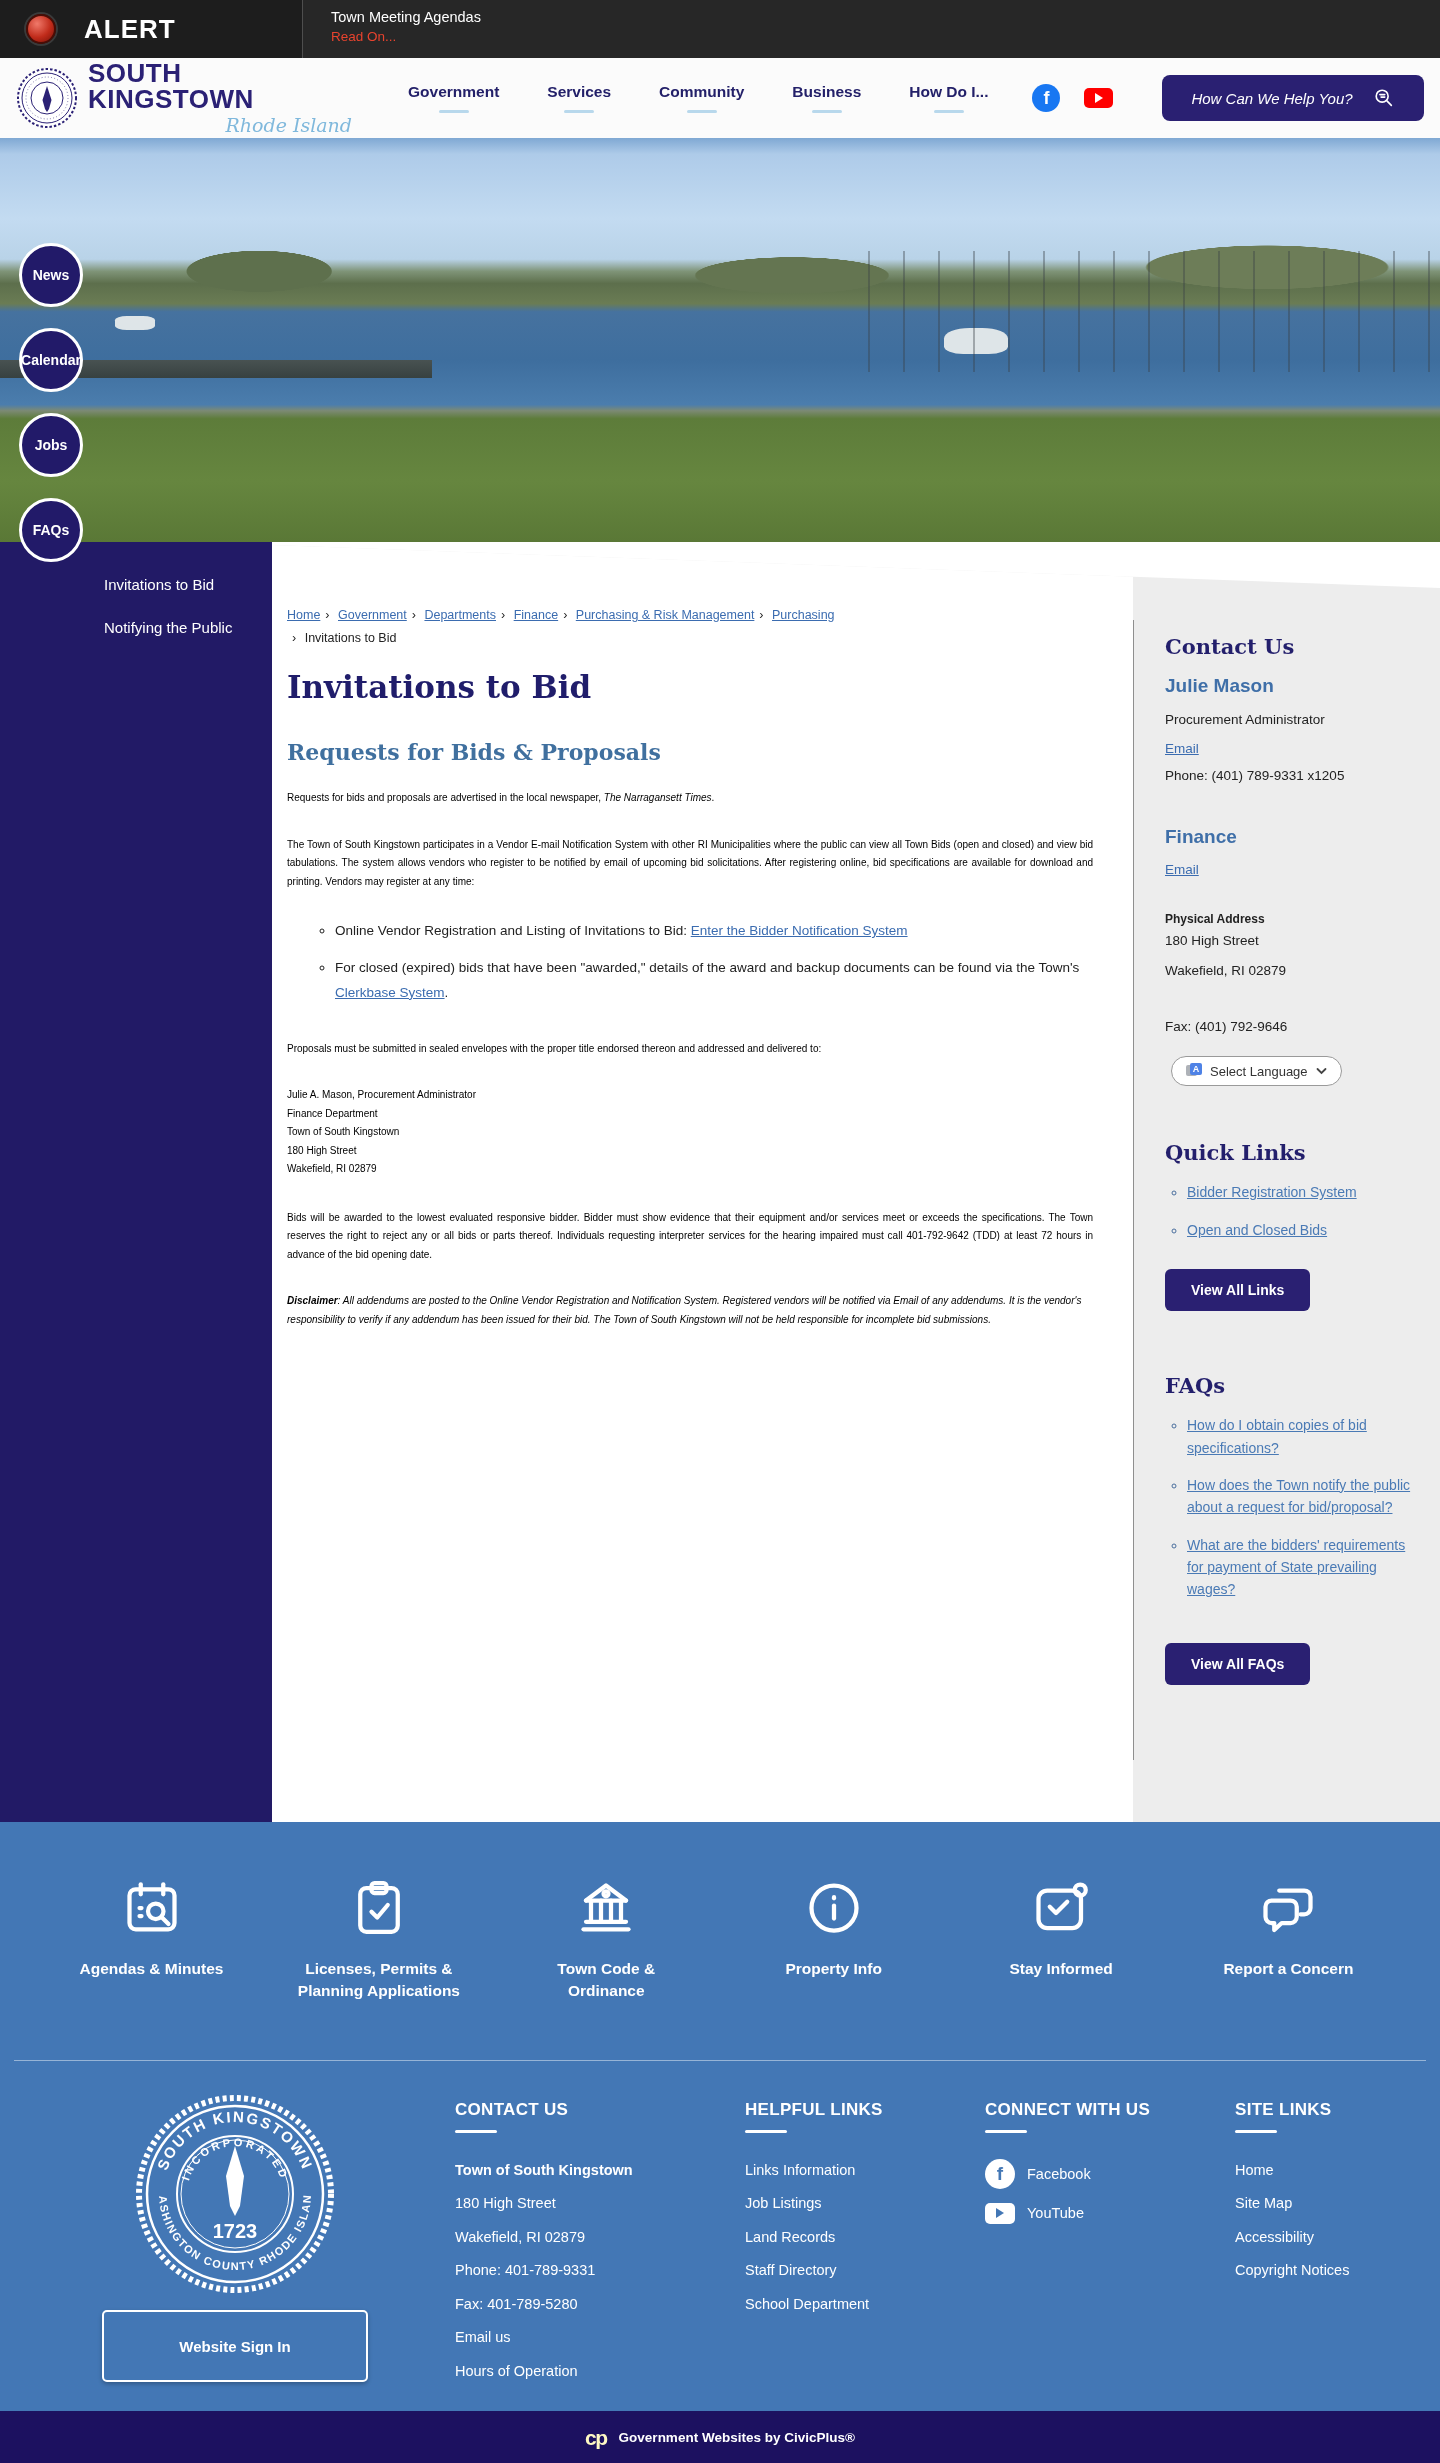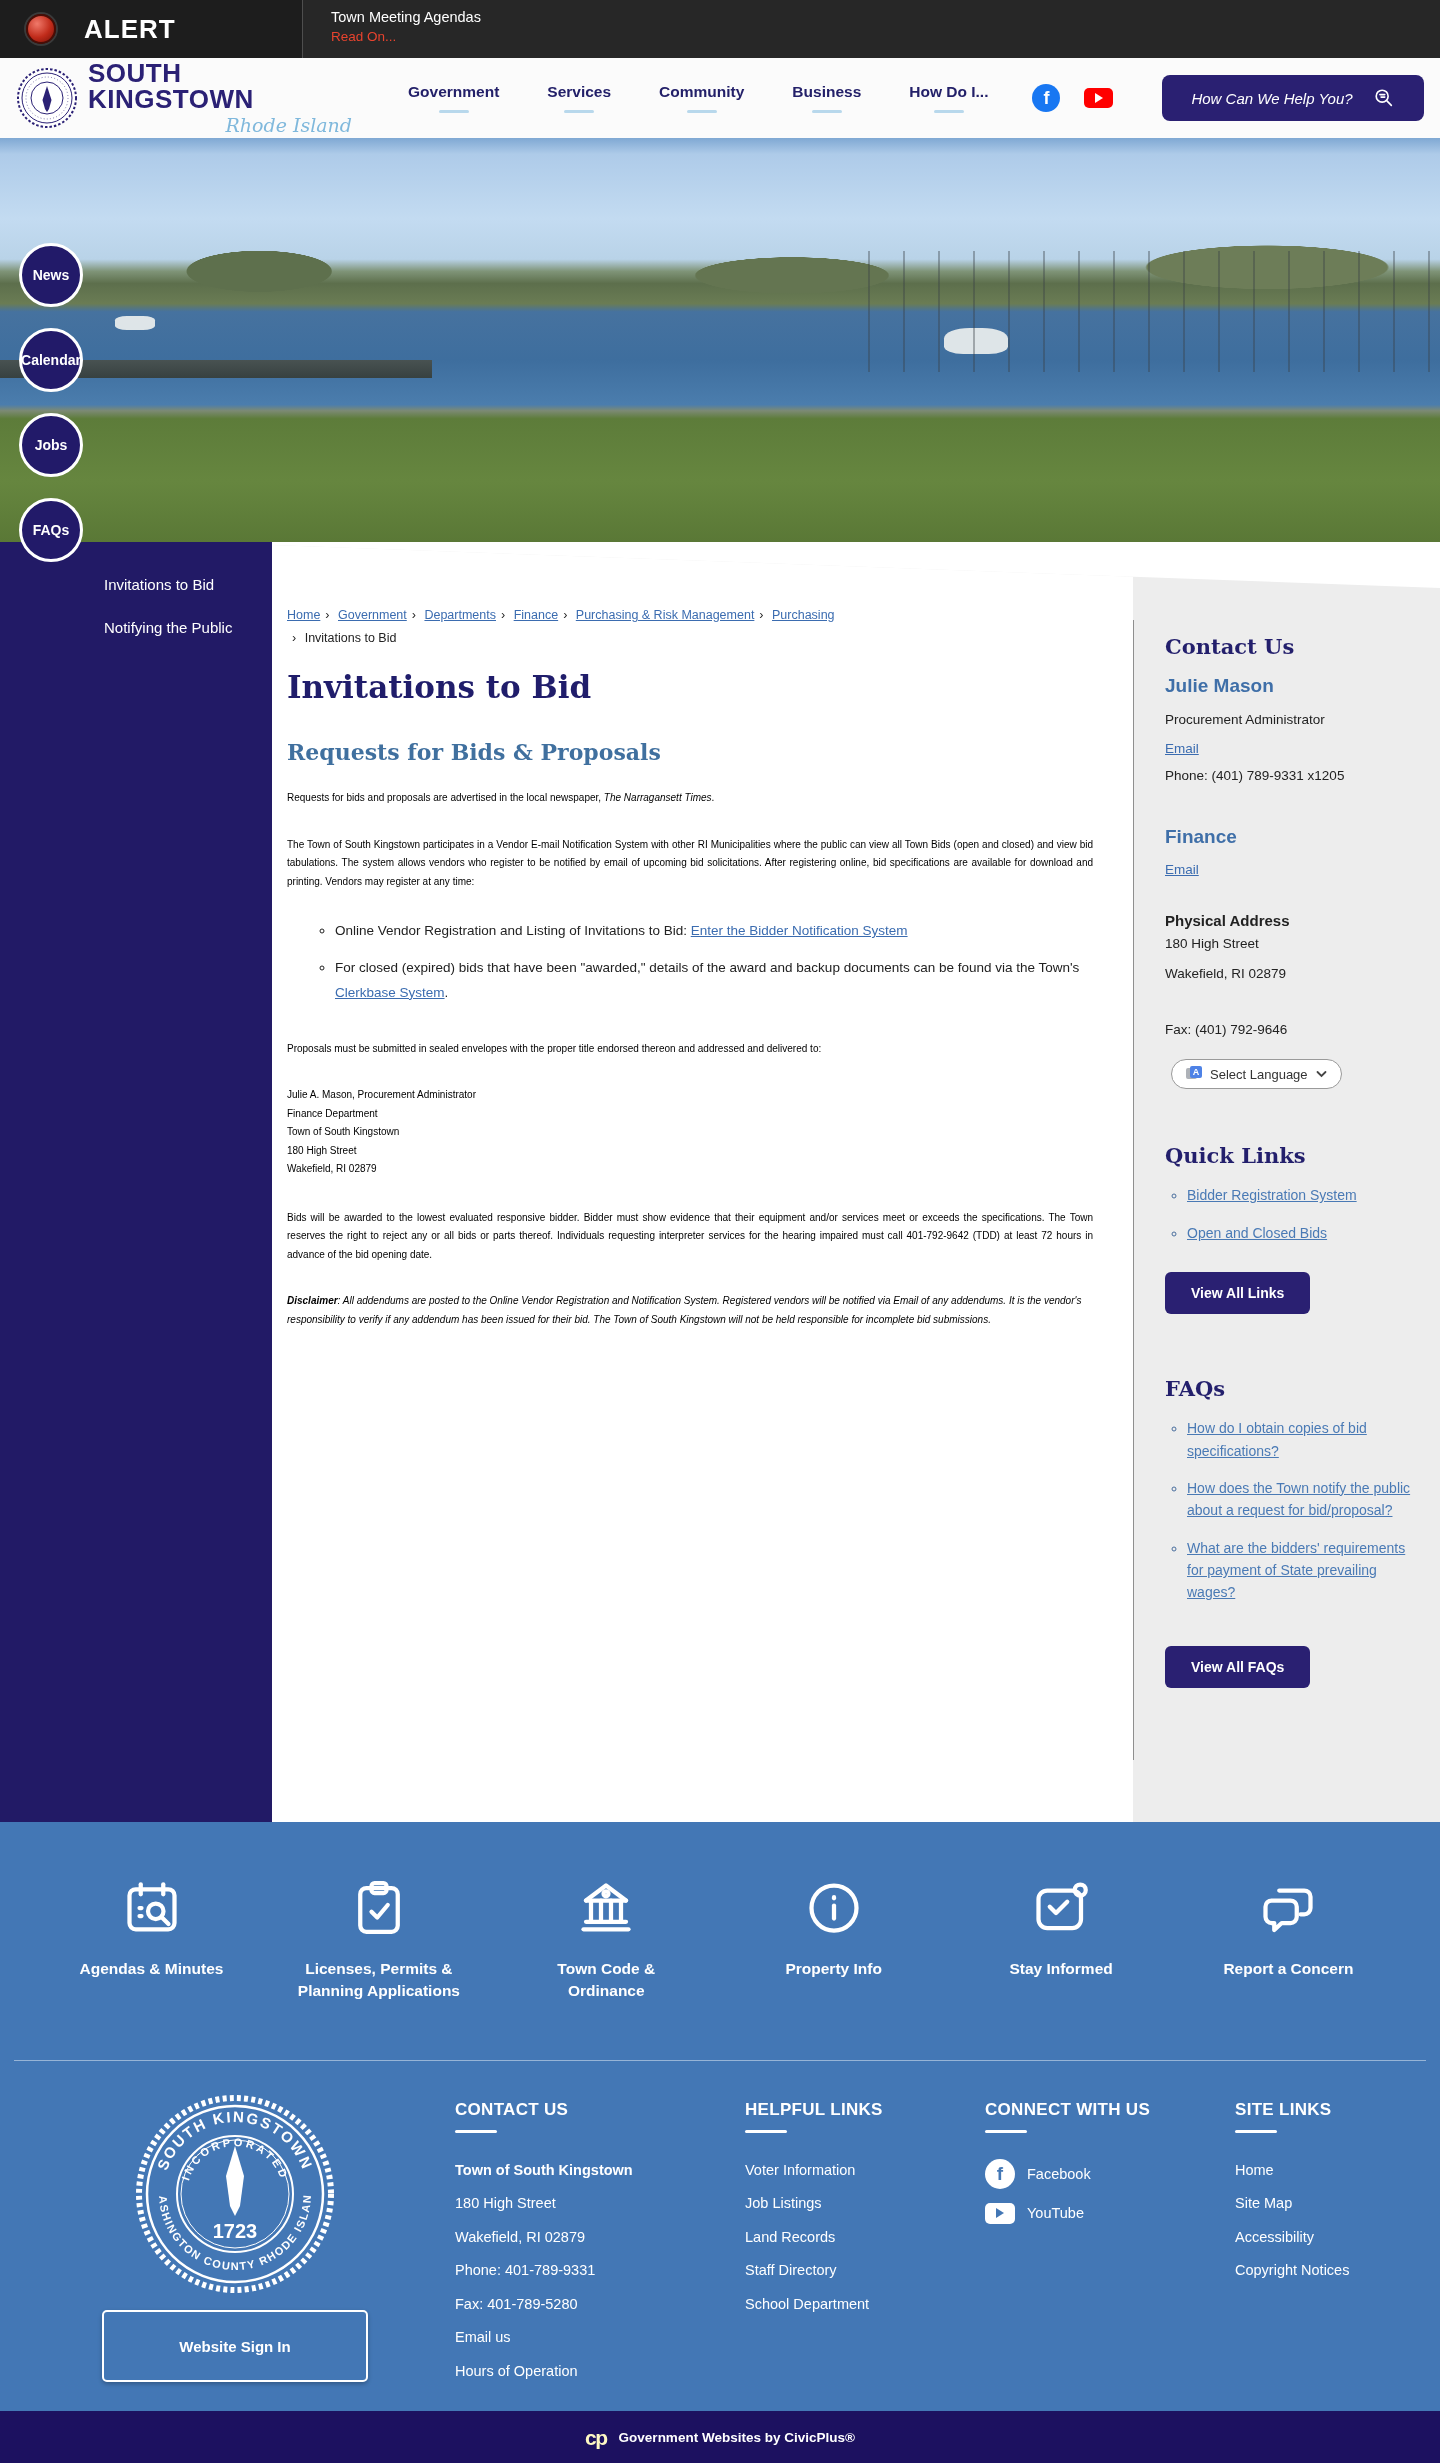--- a/index.html
+++ b/index.html
@@ -88,21 +88,21 @@
   .addr-block { margin-bottom:30px; }
   .disclaimer { font-style:italic; }
   .disclaimer .dlabel { font-weight:700; font-style:italic; }
 
   
   .rail-heading { font-family:"DejaVu Serif", serif; font-size:21px; font-weight:700; color:#231f6c; margin-bottom:16px; }
   .person-name { font-family:Liberation Sans, sans-serif; font-size:19px; font-weight:700; color:#3f6fa8; margin:4px 0 12px; }
   .rail-text { font-size:13.5px; color:#222; line-height:1.65; margin-bottom:8px; }
   .rail-link { display:inline-block; font-size:13.5px; color:#3b6cb0; text-decoration:underline; margin-bottom:9px; }
   .rail-gap { height:26px; }
-  .bold-label { font-weight:700; font-size:15px; margin-bottom:4px; }
+  .bold-label { font-weight:700; font-size:12px; margin-bottom:4px; }
   .lang-select { display:inline-flex; align-items:center; gap:8px; background:#fff; border:1px solid #9a9a9a; border-radius:15px;
     padding:6px 14px; font-size:13px; color:#333; margin:10px 0 2px 6px; cursor:pointer; }
   .gt-icon { position:relative; width:16px; height:16px; display:inline-block; }
   .gt-icon .g1 { position:absolute; left:0; top:2px; width:11px; height:11px; background:#aeb2b8; border-radius:2px; }
   .gt-icon .g2 { position:absolute; right:0; top:0; width:12px; height:12px; background:#4e82e6; border-radius:2px;
     color:#fff; font-size:9px; font-weight:700; display:flex; align-items:center; justify-content:center; }
   .rail-list { list-style:circle; padding-left:22px; margin:10px 0 28px; }
   .rail-list li { color:#4a6f9e; font-size:14px; line-height:1.6; margin-bottom:15px; }
   .rail-list a { color:#4a7ab5; text-decoration:underline; }
   .rail-btn { display:inline-block; background:#2a2072; color:#fff; font-weight:700; font-size:14px;
@@ -393,21 +393,21 @@
       <span>Phone: 401-789-9331</span>
       <span>Fax: 401-789-5280</span>
       <a>Email us</a>
       <a>Hours of Operation</a>
     </div>
   </div>
 
   <div class="footer-col col-helpful">
     <div class="footer-heading">HELPFUL LINKS</div>
     <div class="footer-items">
-      <a>Voter Information</a>
+      <a>Links Information</a>
       <a>Job Listings</a>
       <a>Land Records</a>
       <a>Staff Directory</a>
       <a>School Department</a>
     </div>
   </div>
 
   <div class="footer-col col-connect">
     <div class="footer-heading">CONNECT WITH US</div>
     <div class="footer-items">

